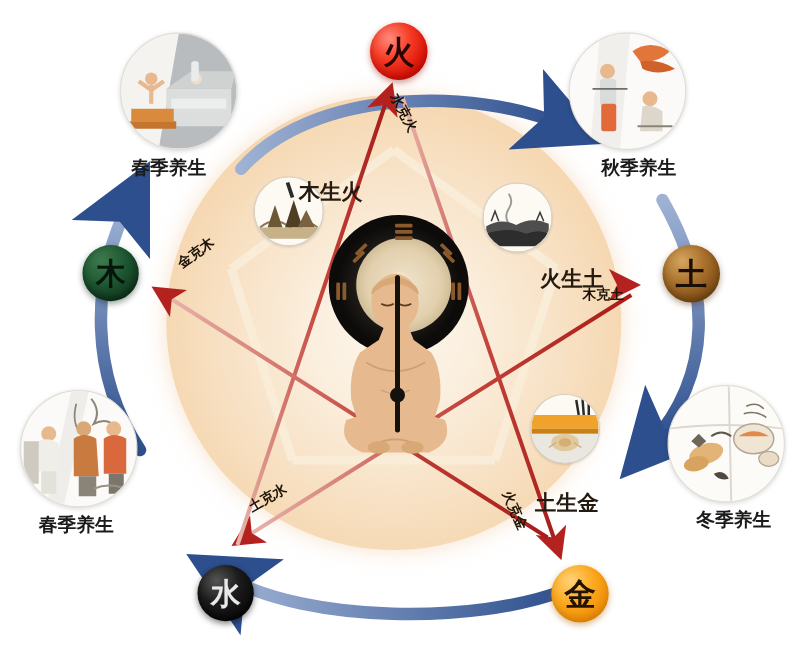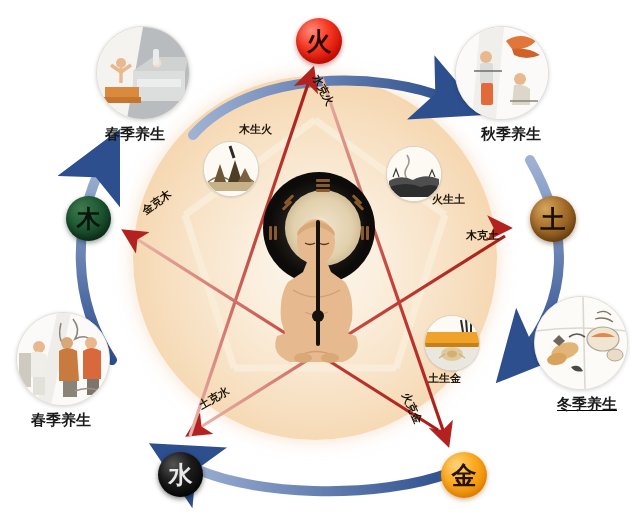--- a/index.html
+++ b/index.html
@@ -78,35 +78,35 @@
     font-family:"DejaVu Sans","Liberation Sans",sans-serif;
     font-size:15px;font-weight:bold;color:#1b1b1b;
     white-space:nowrap;
   }
   .s-spring{left:96px;top:26px;}
   .s-spring .season-label{margin-left:-16px;text-align:center;}
   .s-summer{left:455px;top:26px;}
   .s-summer .season-label{margin-left:18px;}
   .s-winter{left:16px;top:312px;}
   .s-winter .season-label{margin-left:-4px;}
-  .s-autumn{left:534px;top:296px;text-decoration:underline;}
+  .s-autumn{left:534px;top:308px;}
   .s-autumn .season-label{margin-left:12px;}
 
   
   .gen{position:absolute;}
   .gen-pic{
     width:54px;height:54px;border-radius:50%;
     overflow:hidden;position:relative;
     background:#fbf8f2;border:1px solid #d8d2c6;
     box-shadow:0 1px 2px rgba(0,0,0,.12);
   }
   .gen-label{
     position:absolute;white-space:nowrap;
     font-family:"DejaVu Sans","Liberation Sans",sans-serif;
-    font-size:11px;font-weight:bold;color:#241a10;
+    font-size:17px;font-weight:bold;color:#241a10;margin-top:20px;
   }
   .g-wood-fire{left:203px;top:141px;}
   .g-wood-fire .gen-label{left:36px;top:-19px;}
   .g-fire-earth{left:386px;top:146px;}
   .g-fire-earth .gen-label{left:46px;top:46px;}
   .g-earth-metal{left:424px;top:315px;}
   .g-earth-metal .gen-label{left:4px;top:56px;}
   .g-metal-water{left:306px;top:409px;}
   .g-metal-water .gen-label{left:52px;top:36px;}
   .g-water-wood{left:158px;top:303px;}

